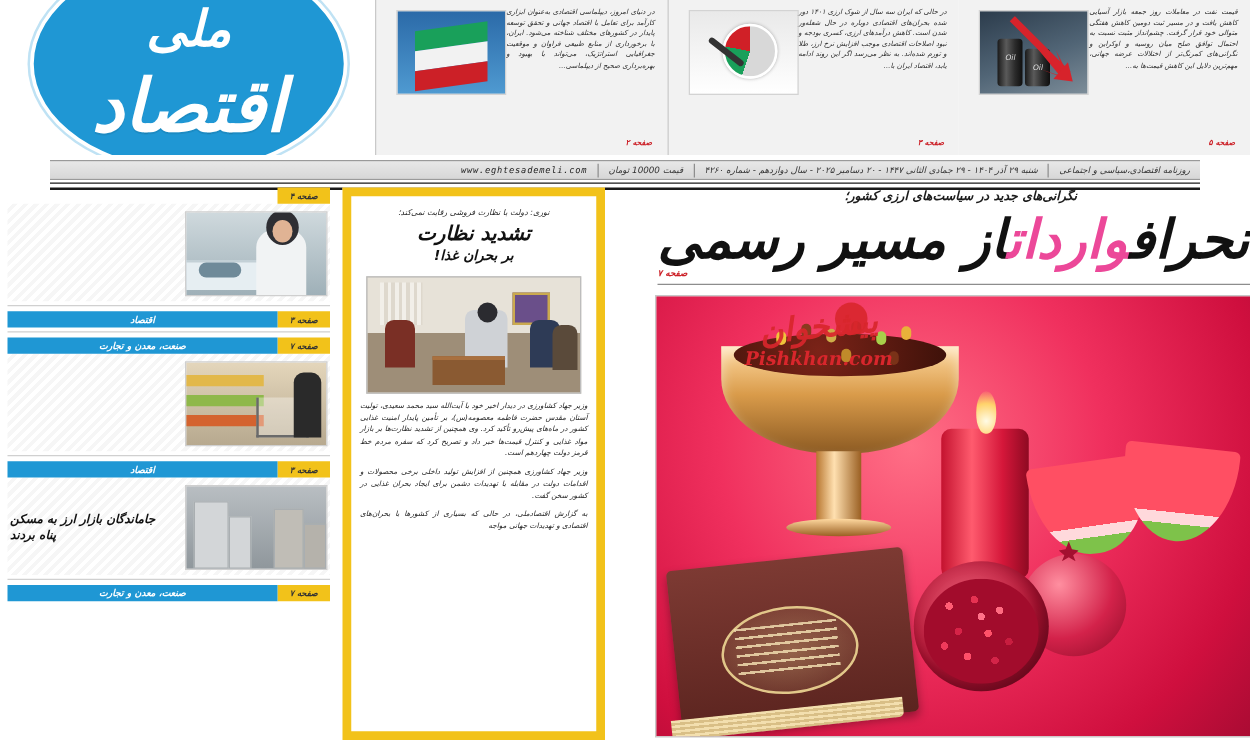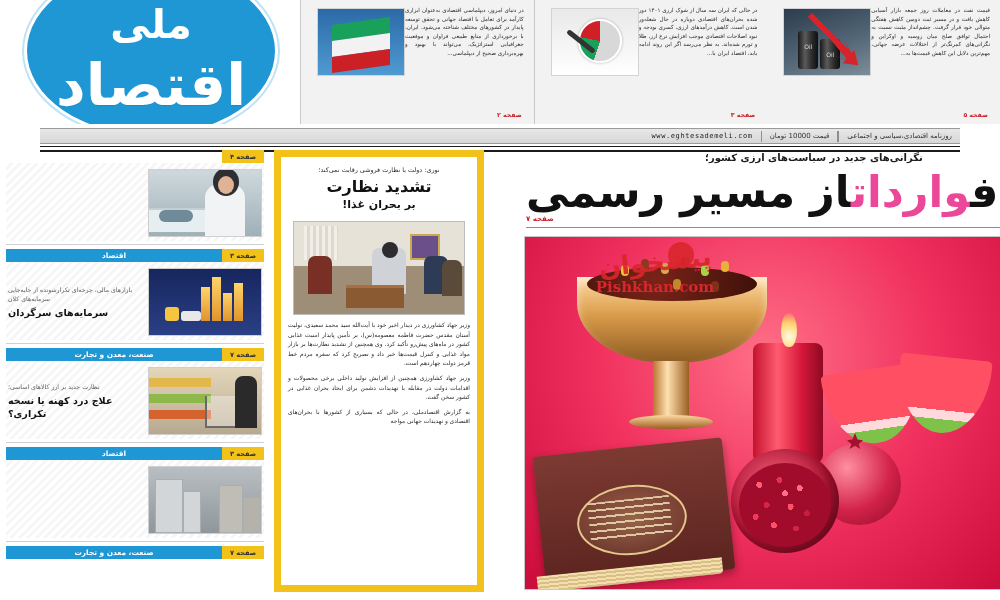--- a/index.html
+++ b/index.html
@@ -2,21 +2,21 @@
 <html><head>
 <meta charset="utf-8">
 <style>
   html,body{margin:0;padding:0;}
   body{
     width:1000px;height:600px;overflow:hidden;
     background:#ffffff;
     font-family:"DejaVu Sans","Liberation Sans",sans-serif;
     direction:rtl;
   }
-  .page{position:relative;width:1000px;height:476px;}
+  .page{position:relative;width:1000px;height:476px;font-style:italic;}
 
   
   .teaser-strip{
     position:absolute;left:0;top:0;width:1000px;height:124px;
     background:#ffffff;display:flex;flex-direction:row-reverse;
   }
   .logo-cell{
     width:300px;height:124px;position:relative;flex:0 0 300px;
     display:flex;align-items:center;justify-content:center;overflow:hidden;
   }
@@ -284,20 +284,21 @@
         <div class="teaser-text">قیمت نفت در معاملات روز جمعه بازار آسیایی کاهش یافت و در مسیر ثبت دومین کاهش هفتگی متوالی خود قرار گرفت. چشم‌انداز مثبت نسبت به احتمال توافق صلح میان روسیه و اوکراین و نگرانی‌های کمرنگ‌تر از اختلالات عرضه جهانی، مهم‌ترین دلایل این کاهش قیمت‌ها به...</div>
         <div class="teaser-page">صفحه ۵</div>
       </div>
     </div>
 
   </div>
 
   <div class="masthead">
     <div class="mh-cell">روزنامه اقتصادی،سیاسی و اجتماعی</div>
     <div class="mh-sep"></div>
+    <div class="mh-cell">شنبه ۲۹ آذر ۱۴۰۴ - ۲۹ جمادی الثانی ۱۴۴۷ - ۲۰ دسامبر ۲۰۲۵ - سال دوازدهم - شماره ۴۲۶۰</div>
     <div class="mh-sep"></div>
     <div class="mh-cell">قیمت 10000 تومان</div>
     <div class="mh-sep"></div>
     <div class="mh-cell mh-url">www.eghtesademeli.com</div>
     <div class="mh-spacer"></div>
   </div>
   <div class="masthead-rule"></div>
 
   <div class="content">
 
@@ -317,69 +318,54 @@
           </div>
         </div>
         <div class="side-rule"></div>
       </div>
 
       <div class="side-block">
         <div class="side-bar">
           <div class="side-page">صفحه ۳</div>
           <div class="side-cat">اقتصاد</div>
         </div>
-        <div class="side-body">
-          <div class="side-thumb art-invest">
-            <div class="bar-g" style="left:52px;height:34px;"></div>
-            <div class="bar-g" style="left:63px;height:44px;"></div>
-            <div class="bar-g" style="left:74px;height:28px;"></div>
-            <div class="bar-g" style="left:85px;height:38px;"></div>
-            <div class="coinstack"></div>
-            <div class="coinstack" style="left:32px;bottom:14px;width:20px;height:10px;background:#e8e8e8;"></div>
-          </div>
-          <div class="side-txt">
-            <div class="side-kicker">بازارهای مالی، چرخه‌ای تکرارشونده از جابه‌جایی سرمایه‌های کلان</div>
-            <div class="side-title">سرمایه‌های سرگردان</div>
-          </div>
-        </div>
         <div class="side-rule"></div>
       </div>
 
       <div class="side-block">
         <div class="side-bar">
           <div class="side-page">صفحه ۷</div>
           <div class="side-cat">صنعت، معدن و تجارت</div>
         </div>
         <div class="side-body">
           <div class="side-thumb art-market">
             <div class="shelf" style="top:10px;background:#e2b84a;"></div>
             <div class="shelf" style="top:26px;background:#8fb84a;"></div>
             <div class="shelf" style="top:42px;background:#d4632f;"></div>
             <div class="cart"></div>
               <div class="shopper"></div>
           </div>
-          <div class="side-txt">
-            <div class="side-kicker">نظارت جدید بر ارز کالاهای اساسی؛</div>
-            <div class="side-title">علاج درد کهنه یا نسخه تکراری؟</div>
-          </div>
         </div>
         <div class="side-rule"></div>
       </div>
 
       <div class="side-block">
         <div class="side-bar">
           <div class="side-page">صفحه ۳</div>
           <div class="side-cat">اقتصاد</div>
         </div>
         <div class="side-body">
           <div class="side-thumb art-city">
             <div class="tower" style="left:6px;width:26px;height:52px;"></div>
             <div class="tower" style="left:34px;width:16px;height:40px;"></div>
             <div class="tower" style="left:70px;width:22px;height:46px;background:#c0bdb6;"></div>
             <div class="tower" style="left:94px;width:16px;height:34px;background:#b5b2ab;"></div>
+          </div>
+          <div class="side-txt">
+            <div class="side-title">جاماندگان بازار ارز به مسکن پناه بردند</div>
           </div>
         </div>
         <div class="side-rule"></div>
       </div>
 
       <div class="side-block">
         <div class="side-bar">
           <div class="side-page">صفحه ۷</div>
           <div class="side-cat">صنعت، معدن و تجارت</div>
         </div>

